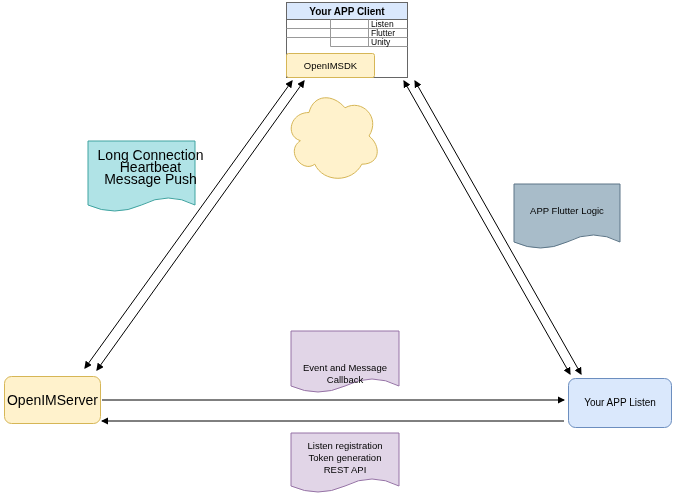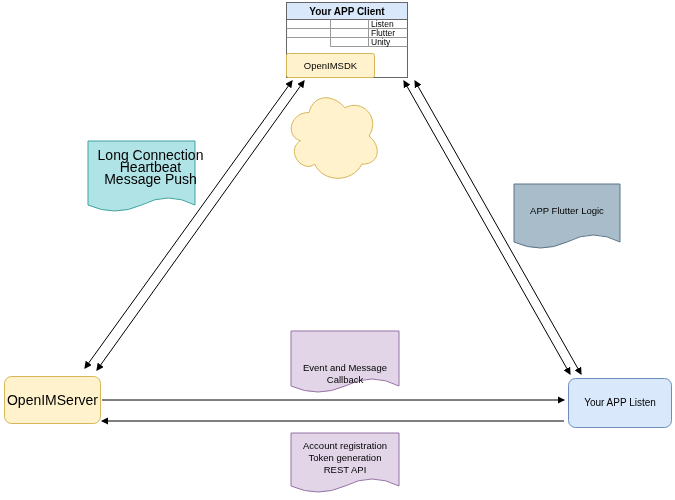--- a/index.html
+++ b/index.html
@@ -87,19 +87,19 @@
   <div class="label client-row row-2">Unity</div>
   <div class="label sdk-label">OpenIMSDK</div>
 
 
   <div class="label note-conn">Long Connection
 Heartbeat
 Message Push</div>
   <div class="label note-biz">APP Flutter Logic</div>
   <div class="label note-cb">Event and Message
 Callback</div>
-  <div class="label note-rest">Account registration
+  <div class="label note-rest">Listen registration
 Token generation
 REST API</div>
 
   <div class="label srv-left">OpenIMServer</div>
   <div class="label srv-right">Your APP Listen</div>
 </div>
 
 </body></html>

